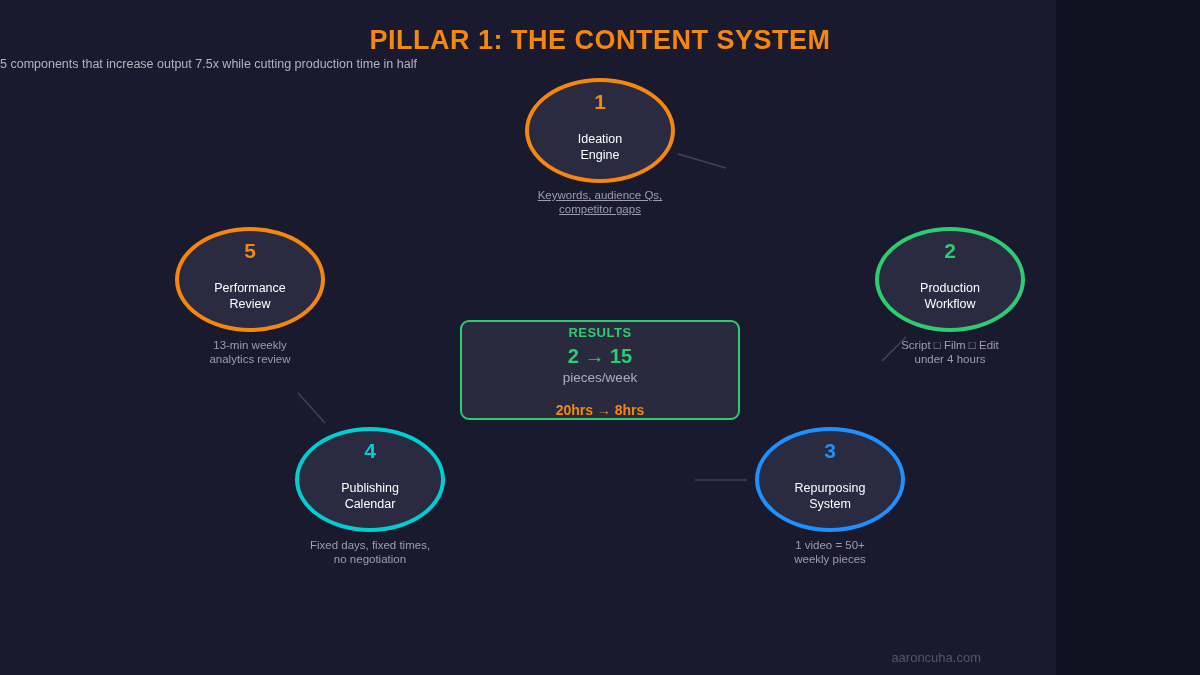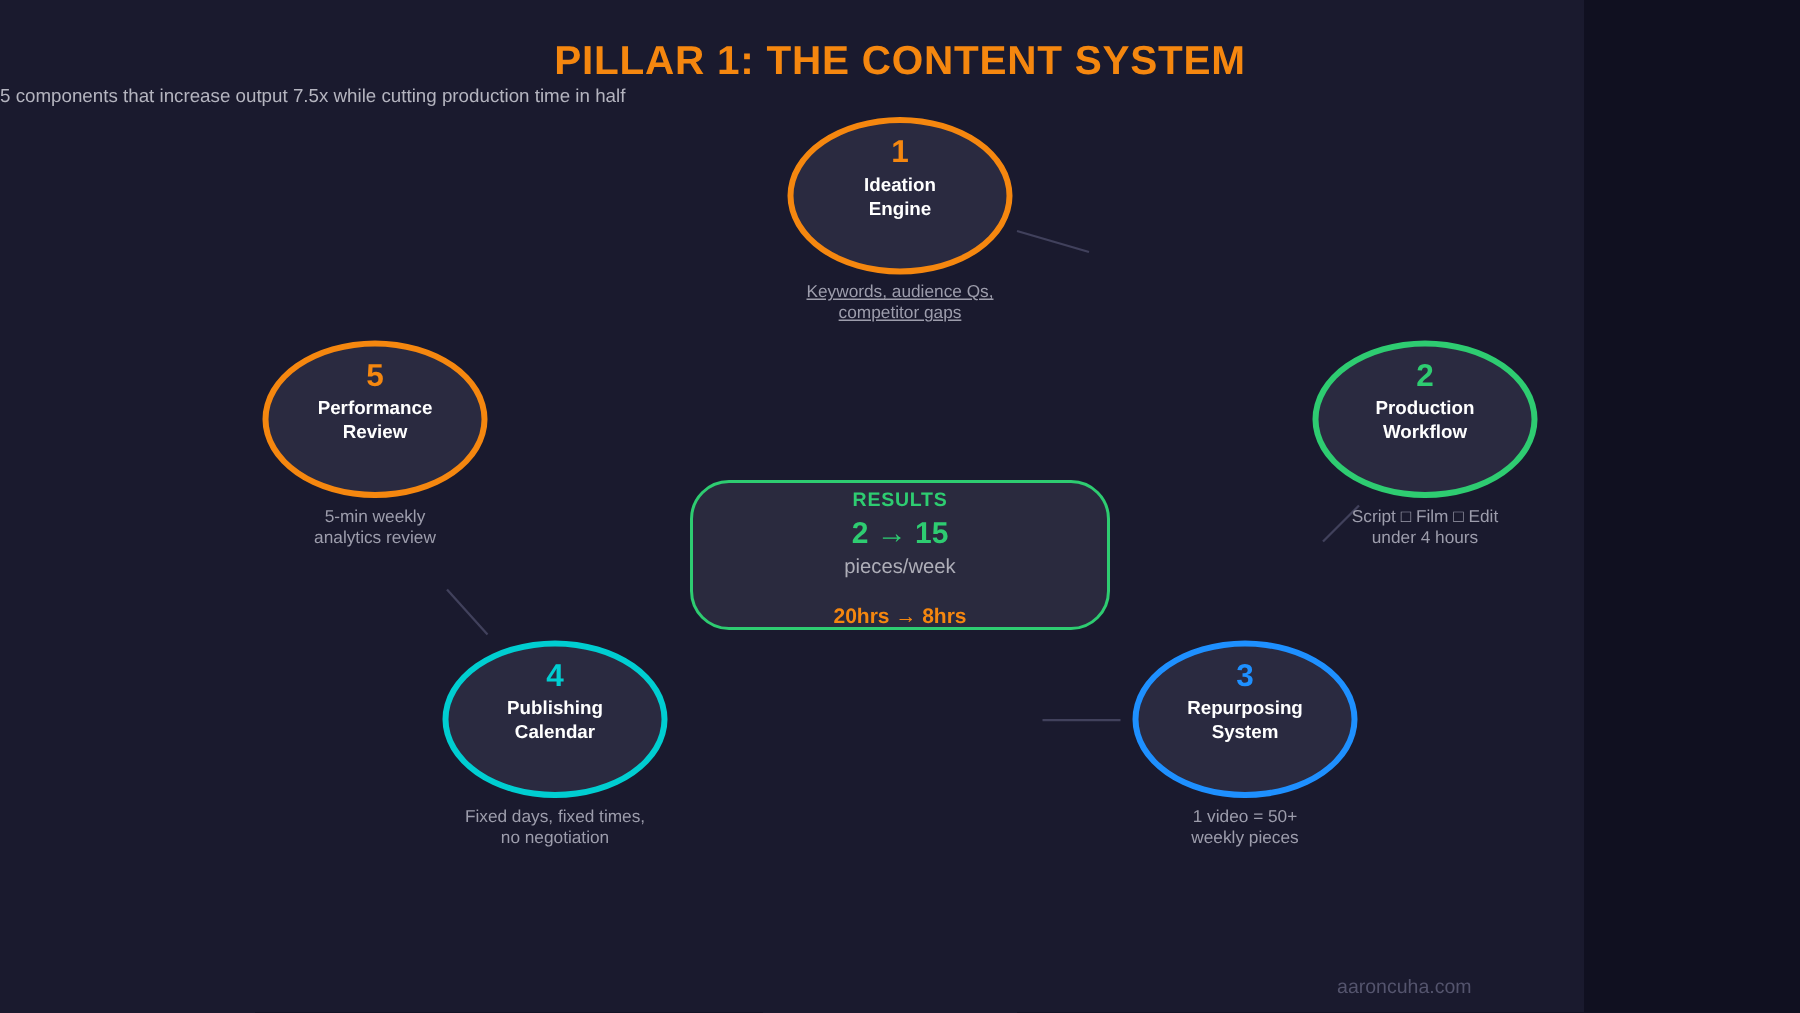--- a/index.html
+++ b/index.html
@@ -53,23 +53,23 @@
     text-align: center;
   }
   .node .num {
     font-size: 21px;
     font-weight: bold;
     line-height: 24px;
   }
   .node .name {
     color: #ffffff;
     font-size: 12.5px;
-    font-weight: bold;
+    font-weight: normal;
     line-height: 16px;
-    margin-top: 1px;
+    margin-top: 17px;
   }
 
   .node--orange { border-color: #f5870f; }
   .node--orange .num { color: #f5870f; }
   .node--green  { border-color: #2ecc71; }
   .node--green  .num { color: #2ecc71; }
   .node--blue   { border-color: #1e90ff; }
   .node--blue   .num { color: #1e90ff; }
   .node--cyan   { border-color: #00ced1; }
   .node--cyan   .num { color: #00ced1; }
@@ -95,21 +95,21 @@
   .pos-c3 { left: 710px; top: 538px; }
   .pos-c4 { left: 250px; top: 538px; }
   .pos-c5 { left: 130px; top: 338px; }
 
   .results-box {
     position: absolute;
     left: 460px; top: 320px;
     width: 280px; height: 100px;
     background: #2a2a3e;
     border: 2px solid #2ecc71;
-    border-radius: 26px;
+    border-radius: 9px;
     display: flex;
     flex-direction: column;
     align-items: center;
     justify-content: center;
     text-align: center;
     padding-top: 2px;
   }
   .results-label {
     color: #2ecc71;
     font-size: 13px;
@@ -207,21 +207,21 @@
   </div>
 
   <div class="node node--orange pos-n5">
     <div class="num">5</div>
     <div class="name">
       <div>Performance</div>
       <div>Review</div>
     </div>
   </div>
   <div class="caption pos-c5">
-    <div>5-min weekly</div>
+    <div>13-min weekly</div>
     <div>analytics review</div>
   </div>
 
   <div class="results-box">
     <div class="results-label">RESULTS</div>
     <div class="results-metric">2 → 15</div>
     <div class="results-unit">pieces/week</div>
     <div class="results-time">20hrs → 8hrs</div>
   </div>
 

